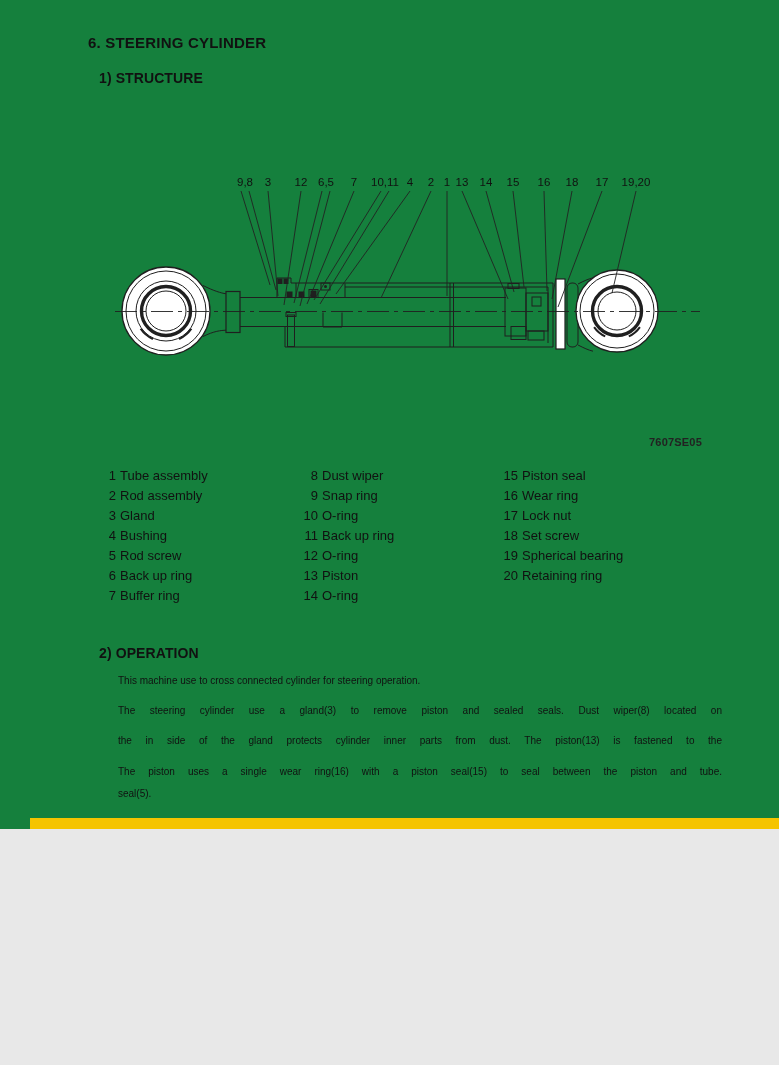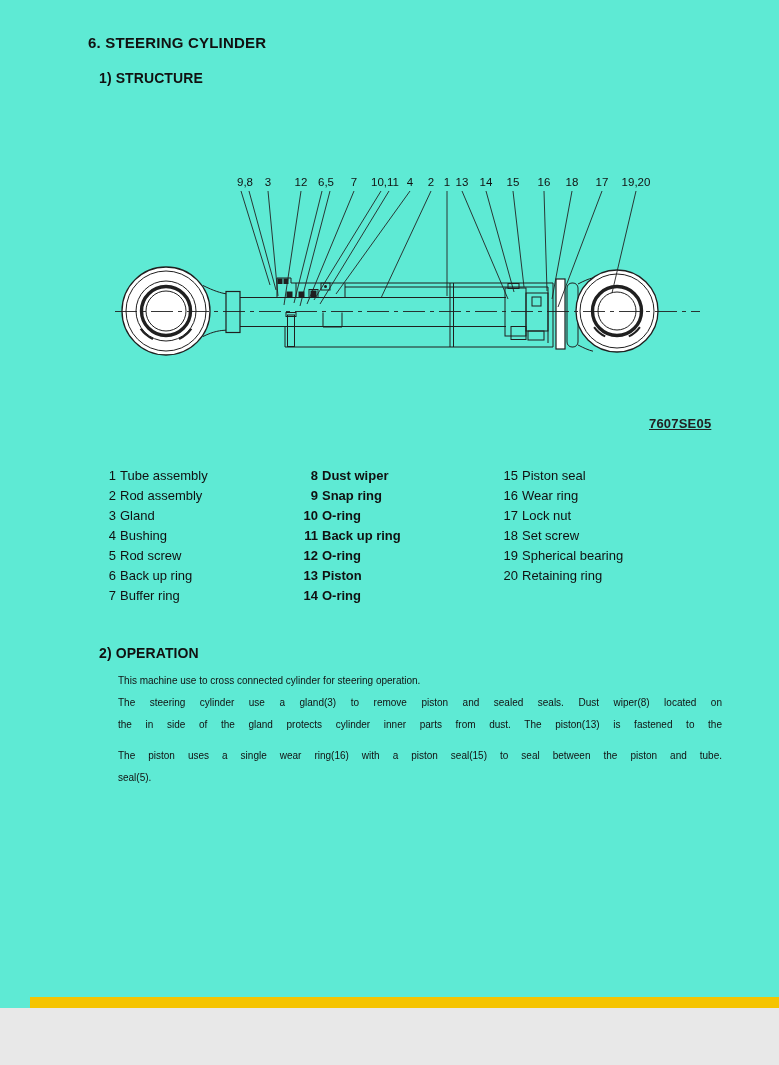--- a/index.html
+++ b/index.html
@@ -1,56 +1,56 @@
 <!DOCTYPE html>
 <html><head>
 <meta charset="utf-8">
 <style>
   html,body{margin:0;padding:0;background:#e8e8e8;}
   .page{
     position:relative;
-    width:779px;height:1008px;
-    background:#5eead4;
+    width:779px;height:829px;
+    background:#15803d;
     font-family:"Liberation Sans", sans-serif;
     color:#111;
     overflow:hidden;
     margin:0 auto;
   }
   .page-title{
     position:absolute;left:88px;top:34px;
     font-size:15px;font-weight:bold;letter-spacing:.2px;
   }
   .sub-heading{
     position:absolute;
     font-size:14px;font-weight:bold;letter-spacing:.1px;
   }
   .sub-structure{left:99px;top:70px;}
   .sub-operation{left:99px;top:645px;}
   .diagram-wrap{position:absolute;left:0;top:160px;width:779px;height:295px;}
   .fig-code{
-    position:absolute;left:649px;top:416px;
-    font-size:13px;font-weight:bold;color:#222;letter-spacing:.2px;text-decoration:underline;
+    position:absolute;left:649px;top:436px;
+    font-size:11px;font-weight:bold;color:#222;letter-spacing:.2px;
   }
   
   .plist{position:absolute;left:100px;top:466px;width:640px;font-size:13px;}
   .pcol{position:absolute;top:0;}
   .pcol-0{left:0;}
-  .pcol-1{left:196px;font-weight:bold;}
+  .pcol-1{left:196px;}
   .pcol-2{left:398px;}
   .prow{height:20px;line-height:20px;white-space:nowrap;}
   .pnum{display:inline-block;text-align:right;}
   .pcol-0 .pnum{width:16px;}
   .pcol-1 .pnum{width:22px;}
   .pcol-2 .pnum{width:20px;}
   .pname{margin-left:4px;}
   
   .op-body{position:absolute;left:118px;top:670px;width:604px;font-size:10px;}
   .op-para + .op-para{margin-top:9px;}
   .op-line{line-height:22px;}
-  .op-line.just{text-align:justify;text-align-last:justify;}
+  .op-line.just{text-align:justify;text-align-last:justify;margin-top:8px;}
   .page-number{
     position:absolute;left:0;top:1008px;width:779px;
     text-align:left;font-size:13px;color:#222;
   }
   .footer-bar{
     position:absolute;left:30px;right:0;bottom:0;height:11px;
   }
   svg text{font-family:"Liberation Sans", sans-serif;}
 </style>
 </head>

